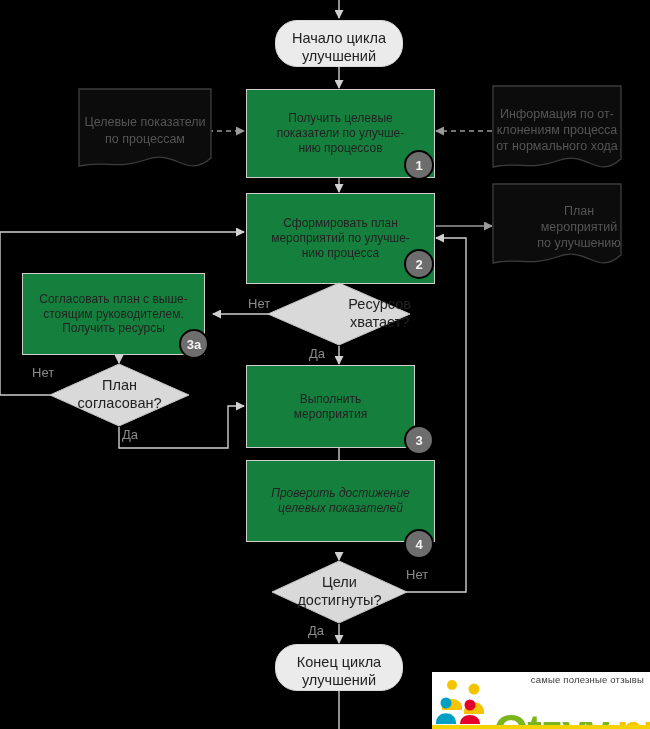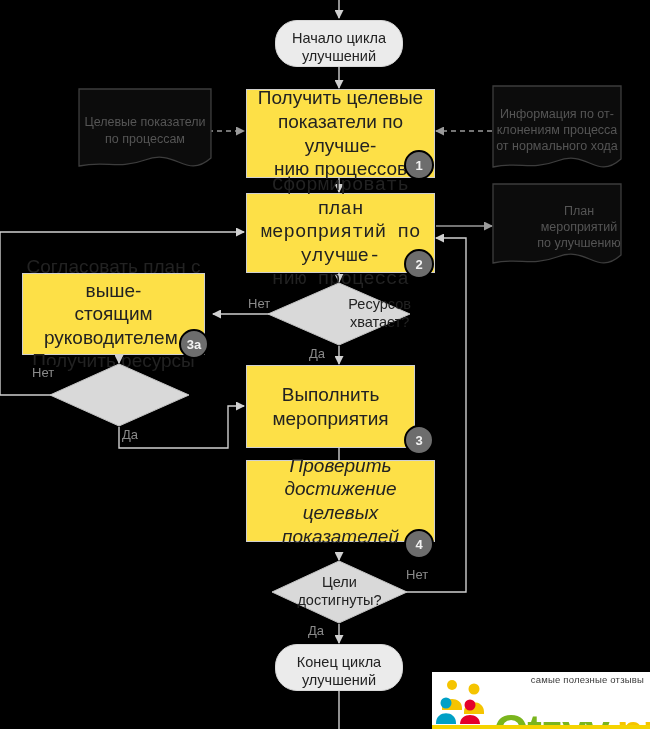--- a/index.html
+++ b/index.html
@@ -14,22 +14,22 @@
         align-items:center;justify-content:center;text-align:center;}
   .node .txt{display:block;line-height:1.24;}
 
   
   .terminator{
     background:#ebebeb;color:#222;border-radius:22px;
     font-size:14.5px;border:1px solid #d8d8d8;align-items:flex-end;
   }
   
   .process{
-    background:#fde047;color:#222;border:1px solid #cfcfcf;
-    font-size:19px;
+    background:#15803d;color:#222;border:1px solid #cfcfcf;
+    font-size:12px;
   }
   
   .decision{background:transparent;}
   .decision .dmd{position:absolute;left:0;top:0;width:100%;height:100%;}
   .decision .txt{position:relative;z-index:2;color:#222;font-size:14.5px;}
 
   
   .docnode{background:transparent;}
   .docnode .docshape{position:absolute;left:0;top:0;width:100%;height:100%;}
   .docnode .txt{position:relative;z-index:2;color:#555;font-size:12.5px;line-height:1.3;}
@@ -128,21 +128,21 @@
     <span>1</span>
   </div>
 
   <div class="node docnode" style="left:492px;top:85px;width:130px;height:90px;">
     <svg class="docshape" viewBox="0 0 130 90" preserveAspectRatio="none">
       <path d="M1,1 H129 V74 C104,96 96,64 65,76 C38,86 28,76 1,82 Z" fill="#0c0c0c" stroke="#3d3d3d" stroke-width="1.3"></path>
     </svg>
     <span class="txt">Информация по от-<br>клонениям процесса<br>от нормального хода</span>
   </div>
 
-  <div class="node process" style="left:246px;top:193px;width:189px;height:80px;font-family:Liberation Mono, monospace;">
+  <div class="node process" style="left:246px;top:193px;width:189px;height:91px;">
     <span class="txt">Сформировать план<br>мероприятий по улучше-<br>нию процесса</span>
   </div>
   <div class="badge" style="left:404px;top:249px;">
     <span>2</span>
   </div>
 
   <div class="node docnode" style="left:492px;top:183px;width:130px;height:88px;padding-left:44px;">
     <svg class="docshape" viewBox="0 0 130 88" preserveAspectRatio="none">
       <path d="M1,1 H129 V72 C104,94 96,62 65,74 C38,84 28,74 1,80 Z" fill="#0c0c0c" stroke="#3d3d3d" stroke-width="1.3"></path>
     </svg>
@@ -166,20 +166,21 @@
     <span class="txt">Согласовать план с выше-<br>стоящим руководителем.<br>Получить ресурсы</span>
   </div>
   <div class="badge" style="left:179px;top:329px;">
     <span>3а</span>
   </div>
 
   <div class="node decision" style="left:49px;top:363px;width:141px;height:64px;">
     <svg class="dmd" viewBox="0 0 141 64" preserveAspectRatio="none">
       <polygon points="70,1 140,32 70,63 1,32" fill="#d9d9d9" stroke="#c2c2c2"></polygon>
     </svg>
+    <span class="txt">План<br>согласован?</span>
   </div>
   <div class="elabel" style="left:30px;top:365px;">
     <span>Нет</span>
   </div>
   <div class="elabel" style="left:120px;top:427px;">
     <span>Да</span>
   </div>
 
   <div class="node process" style="left:246px;top:365px;width:169px;height:83px;">
     <span class="txt">Выполнить<br>мероприятия</span>

